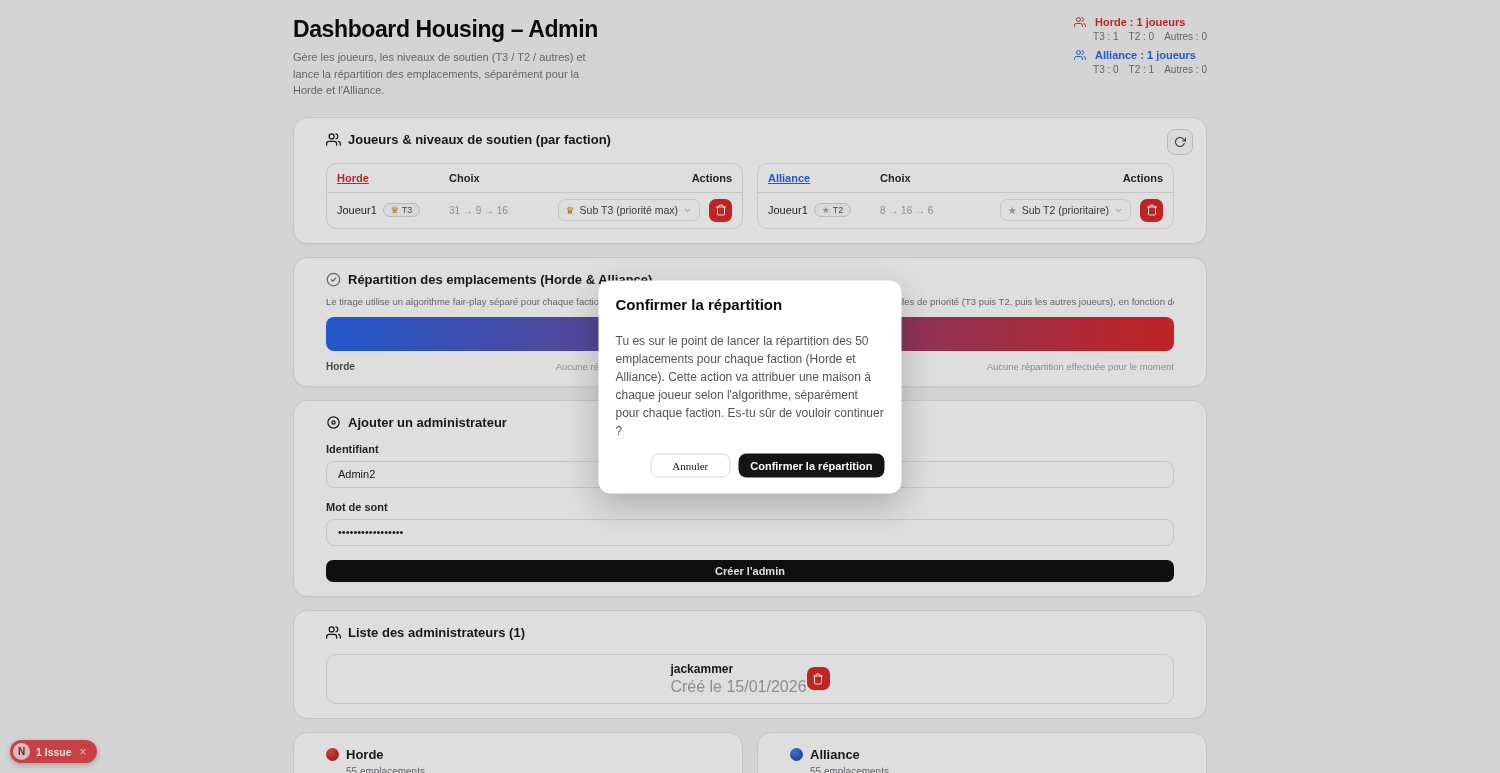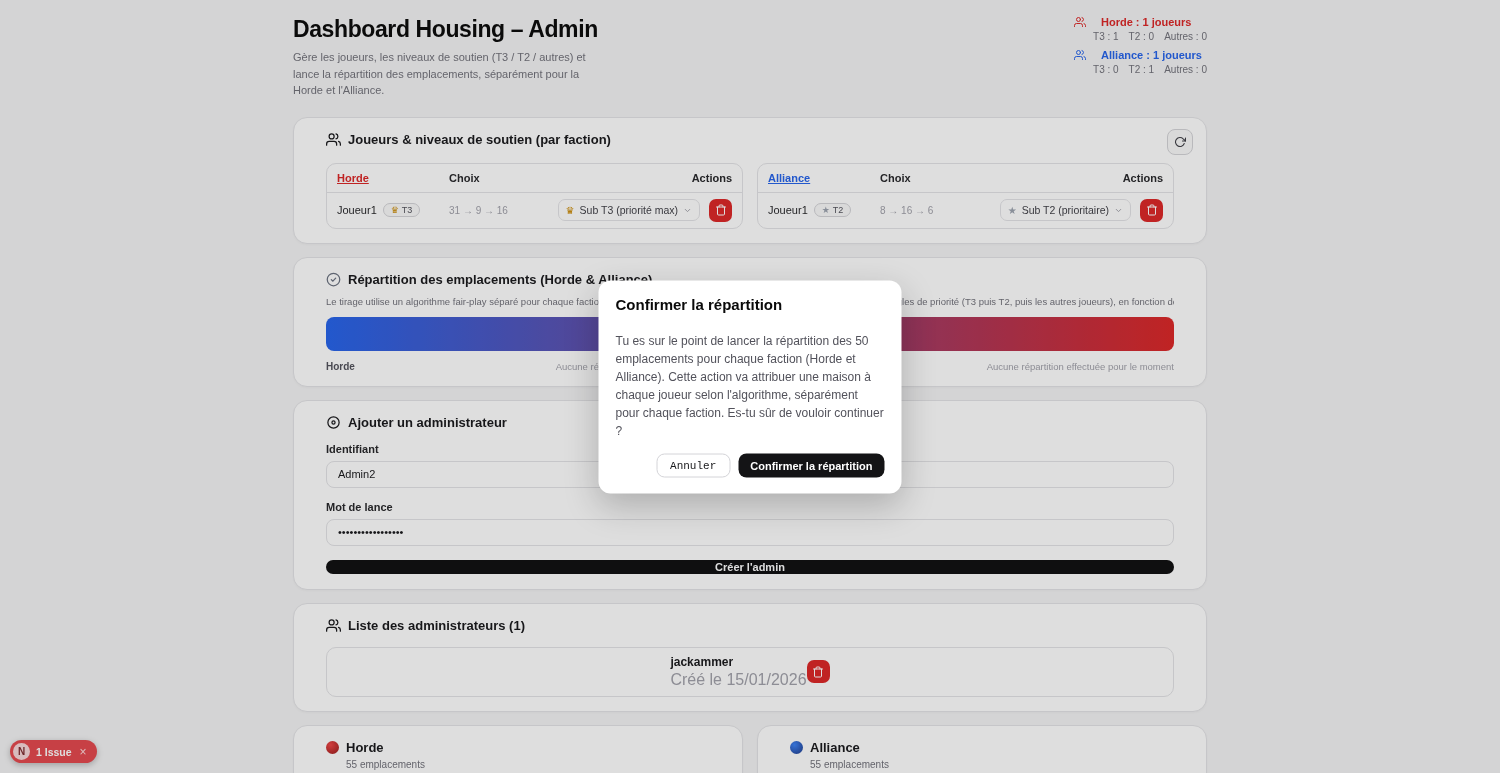--- a/index.html
+++ b/index.html
@@ -10,21 +10,21 @@
     position:relative;
   }
   .container { width:914px; margin:0 auto; padding-top:16px; }
 
   
   .header-row { display:flex; justify-content:space-between; align-items:flex-start; margin-bottom:18px; }
   .page-title { font-size:23px; font-weight:700; letter-spacing:-0.4px; color:#0a0a0a; }
   .page-subtitle { margin-top:6px; font-size:11px; line-height:1.5; color:#71717a; max-width:310px; }
   .stats { font-size:11px; }
   .stat-group { margin-bottom:7px; }
-  .stat-label { display:flex; align-items:flex-end; gap:15px; font-weight:600; }
+  .stat-label { display:flex; align-items:flex-end; gap:9px; font-weight:600; }
   .stat-label.horde { color:#dc2626; }
   .stat-label.alliance { color:#2563eb; }
   .stat-detail { margin:3px 0 0 19px; color:#71717a; font-size:10px; display:flex; gap:10px; }
   .icon { display:inline-flex; align-items:center; justify-content:center; flex:none; }
   .icon svg { display:block; }
 
   
   .card {
     background:#fff; border:1px solid #e4e4e7; border-radius:14px;
     padding:14px 32px; margin-bottom:13px; position:relative;
@@ -88,21 +88,21 @@
 
   
   .form-field { margin-top:13px; }
   .field-label { font-size:11px; font-weight:600; color:#27272a; display:block; }
   .text-input {
     margin-top:6px; width:100%; height:27px; border:1px solid #e4e4e7; border-radius:8px;
     padding:0 11px; font-size:11px; color:#18181b; background:#fff; outline:none;
     font-family:inherit;
   }
   .black-btn {
-    margin-top:14px; width:100%; height:14px; border:none; border-radius:7px;
+    margin-top:14px; width:100%; height:22px; border:none; border-radius:7px;
     background:#0f0f10; color:#fff; font-size:11px; font-weight:600; cursor:pointer;
     font-family:inherit;
   }
 
   
   .admin-item {
     margin-top:14px; border:1px solid #e4e4e7; border-radius:10px;
     padding:7px 12px; display:flex; justify-content:center; align-items:center;
   }
   .admin-name { font-size:12px; font-weight:700; color:#18181b; }
@@ -123,22 +123,22 @@
   }
   .modal {
     position:fixed; top:50%; left:50%; transform:translate(-50%,-50%);
     width:303px; background:#fff; border-radius:12px; z-index:60;
     box-shadow:0 12px 34px rgba(0,0,0,0.22); padding:15px 17px 16px;
   }
   .modal-title { font-size:15px; font-weight:700; color:#0a0a0a; }
   .modal-body { margin-top:19px; font-size:12px; line-height:1.5; color:#52525b; }
   .modal-actions { margin-top:14px; display:flex; justify-content:flex-end; gap:8px; }
   .btn-cancel {
-    padding:5px 13px; border:1px solid #d4d4d8; border-radius:8px; background:#fff;
-    font-size:11px; font-weight:500; color:#18181b; cursor:pointer; font-family:Liberation Mono, monospace;
+    padding:5px 21px; border:1px solid #d4d4d8; border-radius:8px; background:#fff;
+    font-size:11px; font-weight:500; color:#18181b; cursor:pointer; font-family:Liberation Serif, serif;
   }
   .btn-confirm {
     padding:5px 12px; border:none; border-radius:8px; background:#141416;
     font-size:11px; font-weight:700; color:#fff; cursor:pointer; font-family:inherit;
   }
 
   
   .dev-badge {
     position:fixed; left:10px; bottom:10px; z-index:40;
     display:flex; align-items:center; gap:6px;
@@ -337,21 +337,21 @@
             <circle cx="12" cy="12" r="2.5"></circle>
           </svg>
       </span>
       <span>Ajouter un administrateur</span>
     </div>
     <div class="form-field">
       <label class="field-label">Identifiant</label>
       <input class="text-input" type="text" value="Admin2" style="">
     </div>
     <div class="form-field">
-      <label class="field-label">Mot de lance</label>
+      <label class="field-label">Mot de sont</label>
       <input class="text-input" type="text" value="•••••••••••••••••" style="">
     </div>
     <button class="black-btn">Créer l'admin</button>
   </div>
 
   <div class="card">
     <div class="card-header">
       <span class="icon">
         <svg width="15" height="15" viewBox="0 0 24 24" fill="none" stroke="currentColor" stroke-width="2" stroke-linecap="round" stroke-linejoin="round">
             <path d="M17 21v-2a4 4 0 0 0-4-4H5a4 4 0 0 0-4 4v2"></path>

